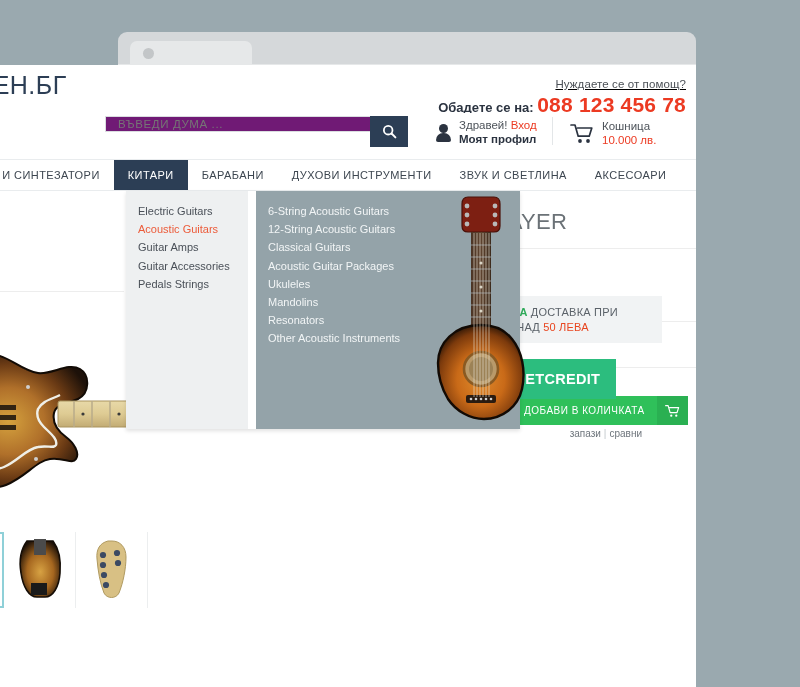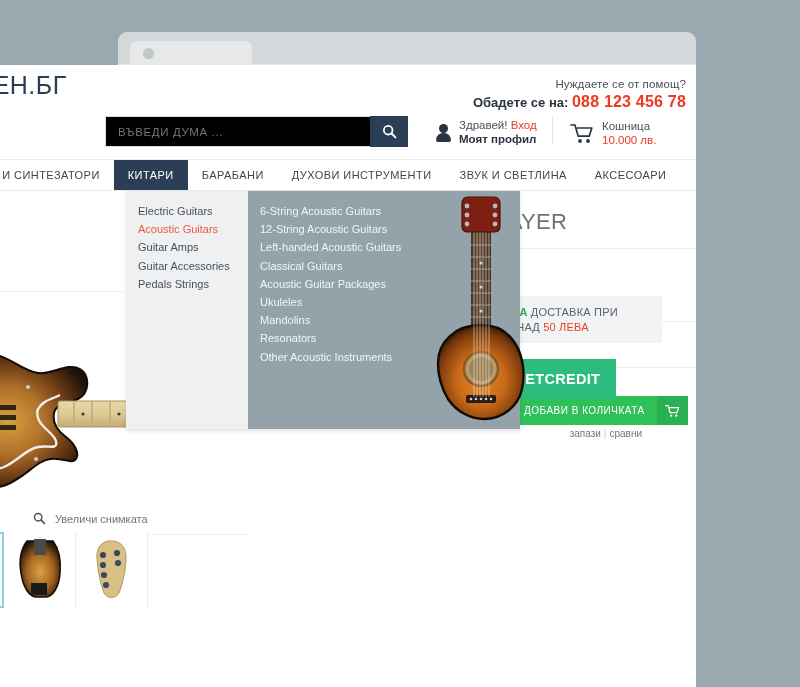--- a/index.html
+++ b/index.html
@@ -56,39 +56,39 @@
   
   .page {
     position: absolute;
     left: 0; top: 65px;
     width: 696px; height: 622px;
     background: #ffffff;
     overflow: hidden;
   }
 
   .topbar { height: 48px; background: #ffffff; position: relative; }
-  .helpblock { position: absolute; right: 10px; top: 13px; text-align: right; }
+  .helpblock { position: absolute; right: 10px; top: 13px; text-align: right; text-decoration: underline; }
   .help-q { font-size: 11.5px; color: #4a4f55; letter-spacing: .1px; }
   .help-call { font-size: 13px; color: #2b3340; font-weight: bold; margin-top: 3px; }
-  .help-call .phone { color: #ec3a22; font-size: 16px; font-weight: bold; letter-spacing: .2px; }
+  .help-call .phone { color: #ec3a22; font-size: 21px; font-weight: bold; letter-spacing: .2px; }
 
   .logo { position: absolute; left: -42px; top: 6px; }
   .logo-main { font-size: 25px; color: #2c3e55; letter-spacing: .5px; font-family: "Liberation Sans", sans-serif; }
   .logo-sub { font-size: 12.5px; color: #ea6450; font-family: "Liberation Serif", serif; font-style: italic; margin-top: -2px; margin-left: 2px; }
 
   .navlinks { position: absolute; left: 107px; top: 33px; font-size: 11.5px; color: #4d535a; white-space: nowrap; }
   .navlinks a { color: #4d535a; text-decoration: none; }
   .navlinks .sep { color: #b9bec4; margin: 0 5px; }
 
   .searchrow { position: relative; height: 46px; background: #fff; }
   .searchwrap { position: absolute; left: 105px; top: 3px; display: flex; }
   .searchinput {
-    width: 265px; height: 31px;
+    width: 265px; height: 16px;
     border: 1px solid #dadde0; border-right: none;
-    background: #000000; padding: 0 12px;
+    background: #701a75; padding: 0 12px;
     font-size: 11.5px; color: #9aa0a6;
     letter-spacing: .6px; outline: none;
     font-family: "Liberation Sans", sans-serif;
   }
   .searchbtn {
     width: 38px; height: 31px; background: #2c3e55;
     border: none; cursor: pointer;
     display: flex; align-items: center; justify-content: center;
   }
   .acct { position: absolute; left: 435px; top: 5px; display: flex; align-items: center; }
@@ -122,20 +122,21 @@
   }
   .navitem.first { padding-left: 0; margin-left: -42px; }
   .navitem.active { background: #2c3e55; color: #ffffff; }
 
   
   .mega {
     position: absolute; left: 126px; top: 0;
     width: 394px; height: 238px;
     display: flex; z-index: 20;
     box-shadow: 0 2px 4px rgba(0,0,0,.12);
+    gap: 8px;
   }
   .mega-col1 { width: 122px; background: #eef0f1; padding: 11px 0 0 12px; }
   .mega-col2 { flex: 1; background: #94a3a9; padding: 11px 0 16px 12px; position: relative; }
   .mega-item { font-size: 11px; color: #4a5058; line-height: 18.2px; cursor: pointer; }
   .mega-col1 .mega-item.sel { color: #ec5b3a; }
   .mega-col2 .mega-item { color: #f2f5f6; }
   .mega-guitar {
     position: absolute; right: -16px; top: 2px;
     width: 110px; height: 232px;
   }
@@ -377,27 +378,20 @@
         <g fill="#cfcfcf">
           <circle cx="42" cy="134" r="2"></circle>
             <circle cx="88" cy="134" r="2"></circle>
           <circle cx="32" cy="200" r="2"></circle>
             <circle cx="96" cy="206" r="2"></circle>
         </g>
       </svg>
 
       <div class="leftpanel-line"></div>
 
-      <div class="zoomrow">
-        <svg class="zoom-icon" width="13" height="13" viewBox="0 0 16 16">
-          <circle cx="6.4" cy="6.4" r="4.6" fill="none" stroke="#4a5058" stroke-width="1.7"></circle>
-          <line x1="10" y1="10" x2="14.2" y2="14.2" stroke="#4a5058" stroke-width="2" stroke-linecap="round"></line>
-        </svg>
-        <span class="zoom-label">Увеличи снимката</span>
-      </div>
 
       <div class="thumbs">
         <div class="thumb sel">
           
         </div>
         <div class="thumb">
           <svg width="50" height="62" viewBox="0 0 50 62">
             <defs>
               <radialGradient id="tb" cx="50%" cy="55%" r="60%">
                 <stop offset="0%" stop-color="#d7a243"></stop>
@@ -489,21 +483,20 @@
         <div class="mega-col1">
           <div class="mega-item">Electric Guitars</div>
           <div class="mega-item sel">Acoustic Guitars</div>
           <div class="mega-item">Guitar Amps</div>
           <div class="mega-item">Guitar Accessories</div>
           <div class="mega-item">Pedals Strings</div>
         </div>
         <div class="mega-col2">
           <div class="mega-item">6-String Acoustic Guitars</div>
           <div class="mega-item">12-String Acoustic Guitars</div>
-          <div class="mega-item">Left-handed Acoustic Guitars</div>
           <div class="mega-item">Classical Guitars</div>
           <div class="mega-item">Acoustic Guitar Packages</div>
           <div class="mega-item">Ukuleles</div>
           <div class="mega-item">Mandolins</div>
           <div class="mega-item">Resonators</div>
           <div class="mega-item">Other Acoustic Instruments</div>
 
           <svg class="mega-guitar" viewBox="0 0 110 232">
             <defs>
               <radialGradient id="ac" cx="50%" cy="58%" r="62%">

